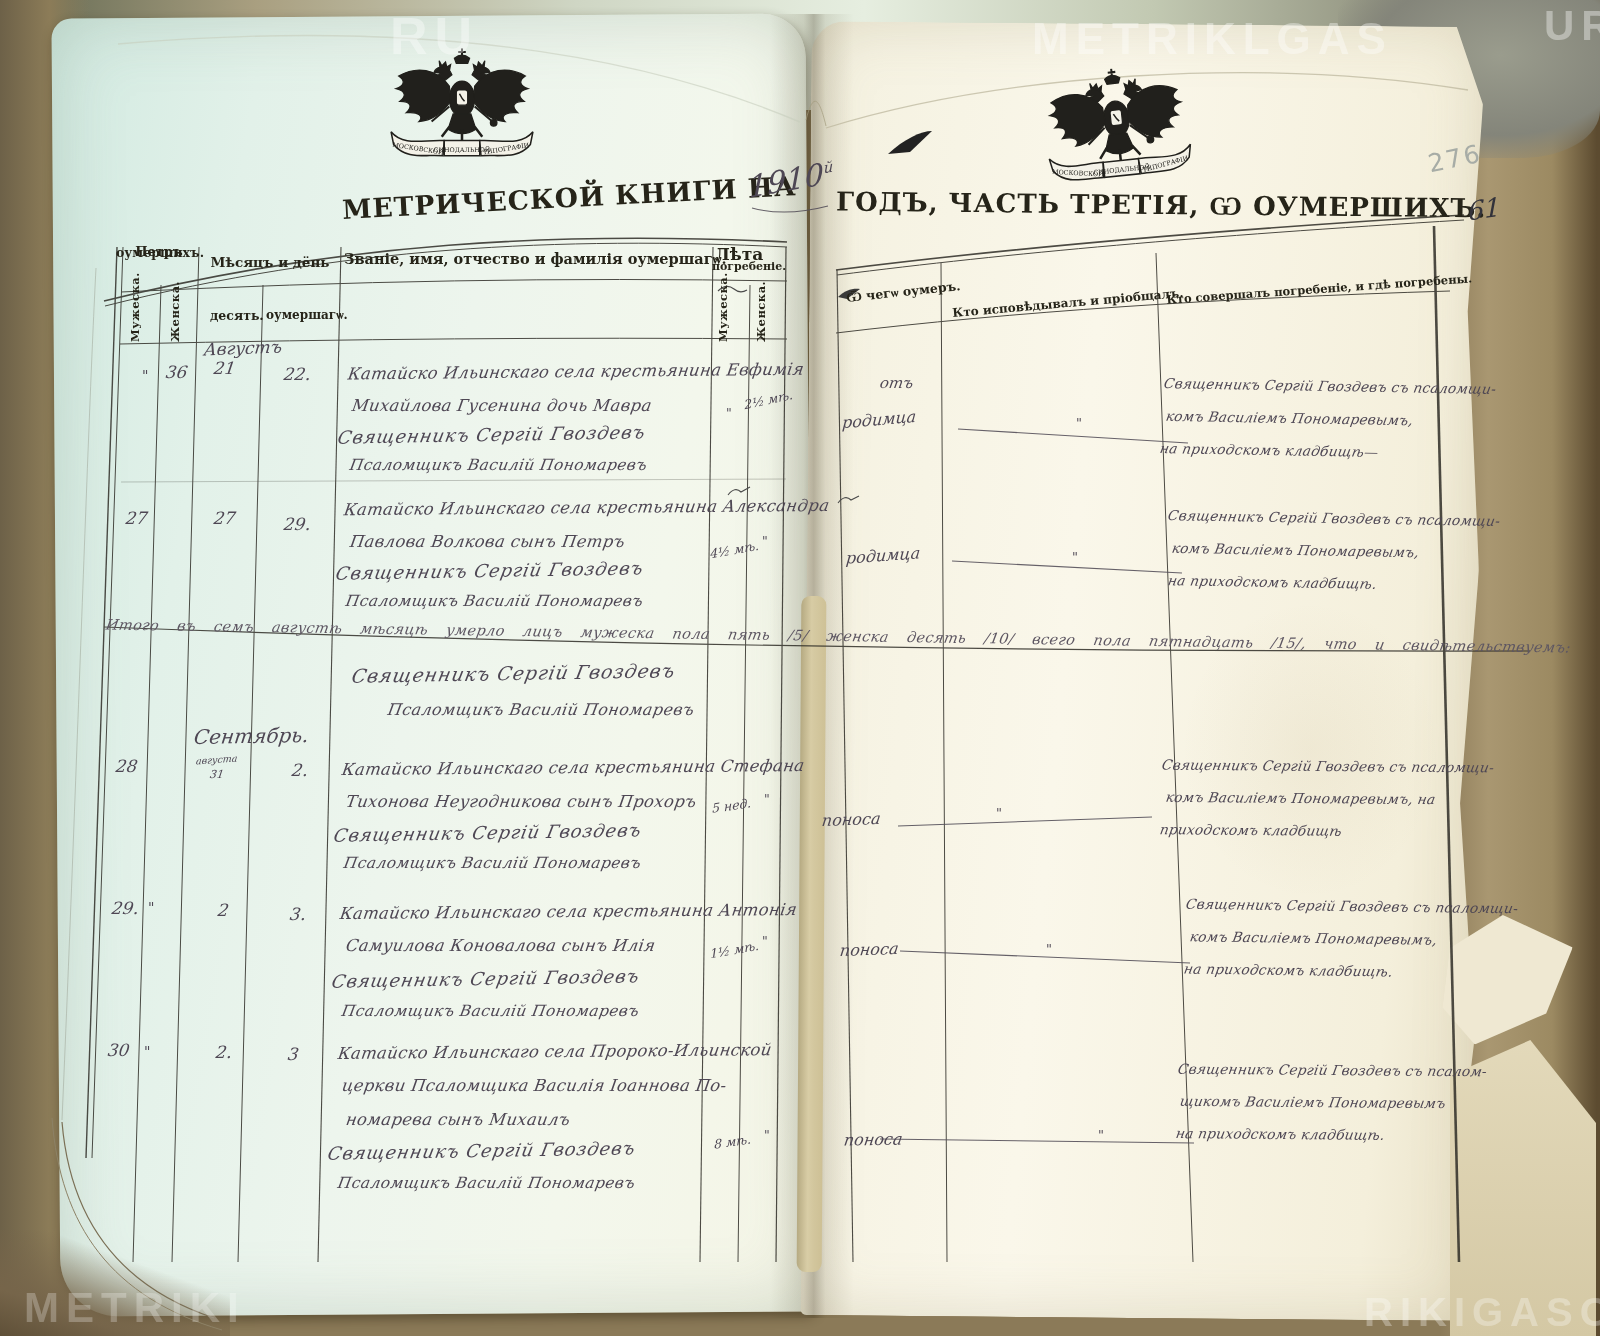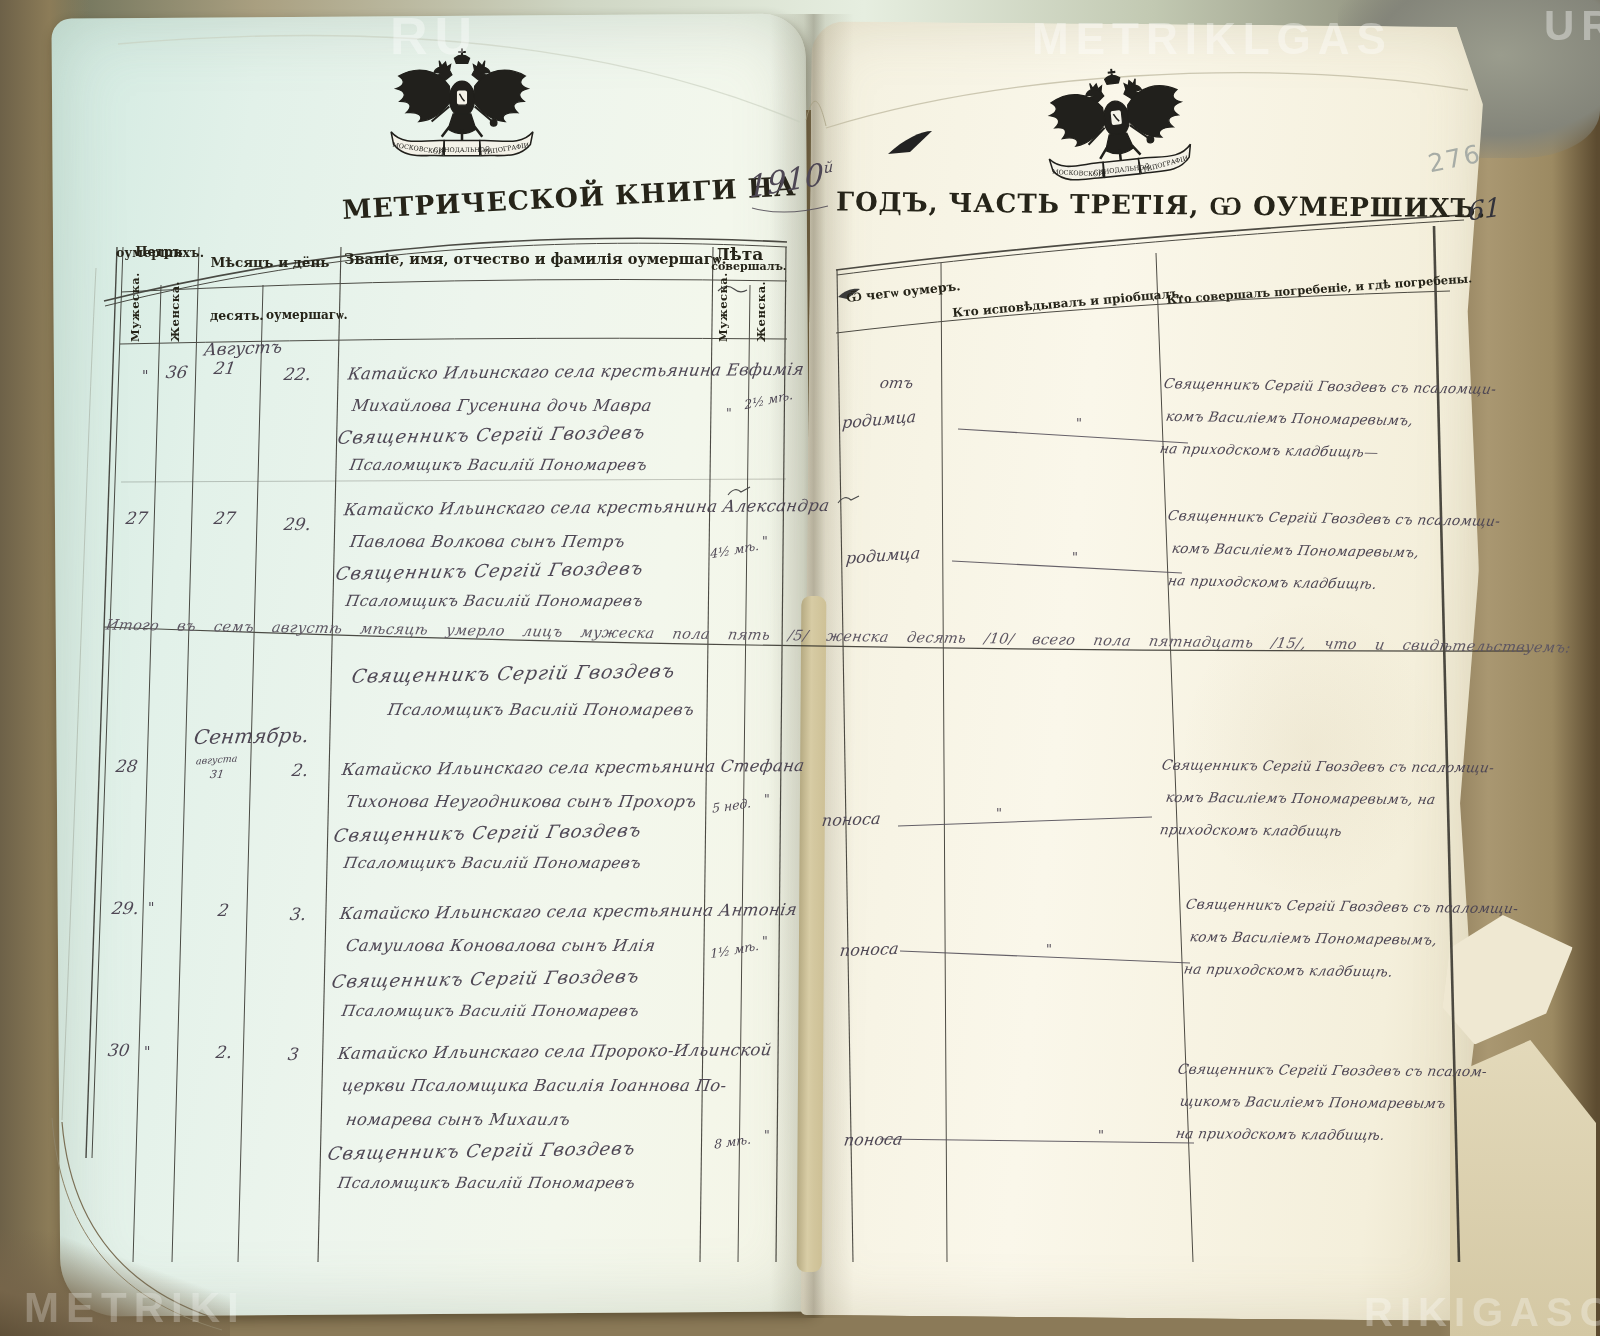--- a/index.html
+++ b/index.html
@@ -169,21 +169,21 @@
 <div class="abs txt hw" style="left:748px;top:162px;font-size:30px;transform:rotate(-10deg) skewX(-10deg)"><span>1910</span><sup style="font-size:15px">й</sup></div>
 <div class="abs txt pr" style="left:836px;top:190px;font-size:26px;letter-spacing:1px;transform:rotate(.6deg)">ГОДЪ, ЧАСТЬ ТРЕТІЯ, Ѡ ОУМЕРШИХЪ.</div>
 <div class="abs txt" style="left:1428px;top:144px;font-family:'DejaVu Sans',sans-serif;font-size:25px;color:#a7aca6;letter-spacing:2px;transform:rotate(-12deg)">276</div>
 <div class="abs txt hw" style="left:1468px;top:194px;font-size:26px;color:#32323a;transform:rotate(-8deg) skewX(-8deg)">61</div>
 
 <div class="abs txt pr ctr" style="left:120px;top:244px;width:78px;font-size:13px">Петръ</div>
 <div class="abs txt pr ctr" style="left:116px;top:245px;width:86px;font-size:12.5px">оумершихъ.</div>
 <div class="abs txt pr ctr" style="left:200px;top:254px;width:140px;font-size:13.5px">Мѣсяцъ и дёнь</div>
 <div class="abs txt pr ctr" style="left:344px;top:250px;width:368px;font-size:14.5px">Званіе, имя, отчество и фамилія оумершагѡ.</div>
 <div class="abs txt pr ctr" style="left:712px;top:244px;width:54px;font-size:17px">Лѣта</div>
-<div class="abs txt pr ctr" style="left:708px;top:260px;width:82px;font-size:11px">совершалъ.</div>
+<div class="abs txt pr ctr" style="left:708px;top:260px;width:82px;font-size:11px">погребеніе.</div>
 <div class="abs txt pr vert" style="left:128px;top:284px;height:58px">Мужеска.</div>
 <div class="abs txt pr vert" style="left:168px;top:284px;height:58px">Женска.</div>
 <div class="abs txt pr" style="left:210px;top:308px;font-size:12.5px">десять.</div>
 <div class="abs txt pr" style="left:266px;top:308px;font-size:12px">оумершагѡ.</div>
 <div class="abs txt pr vert" style="left:716px;top:284px;height:58px">Мужеска.</div>
 <div class="abs txt pr vert" style="left:754px;top:284px;height:58px">Женска.</div>
 <div class="abs txt pr" style="left:846px;top:284px;font-size:12.5px;transform:rotate(-6deg)">Ѿ чегѡ оумеръ.</div>
 <div class="abs txt pr" style="left:952px;top:296px;font-size:12px;transform:rotate(-5deg)">Кто исповѣдывалъ и пріобщалъ.</div>
 <div class="abs txt pr" style="left:1166px;top:282px;font-size:11.5px;transform:rotate(-4deg)">Кто совершалъ погребеніе, и гдѣ погребены.</div>
 

